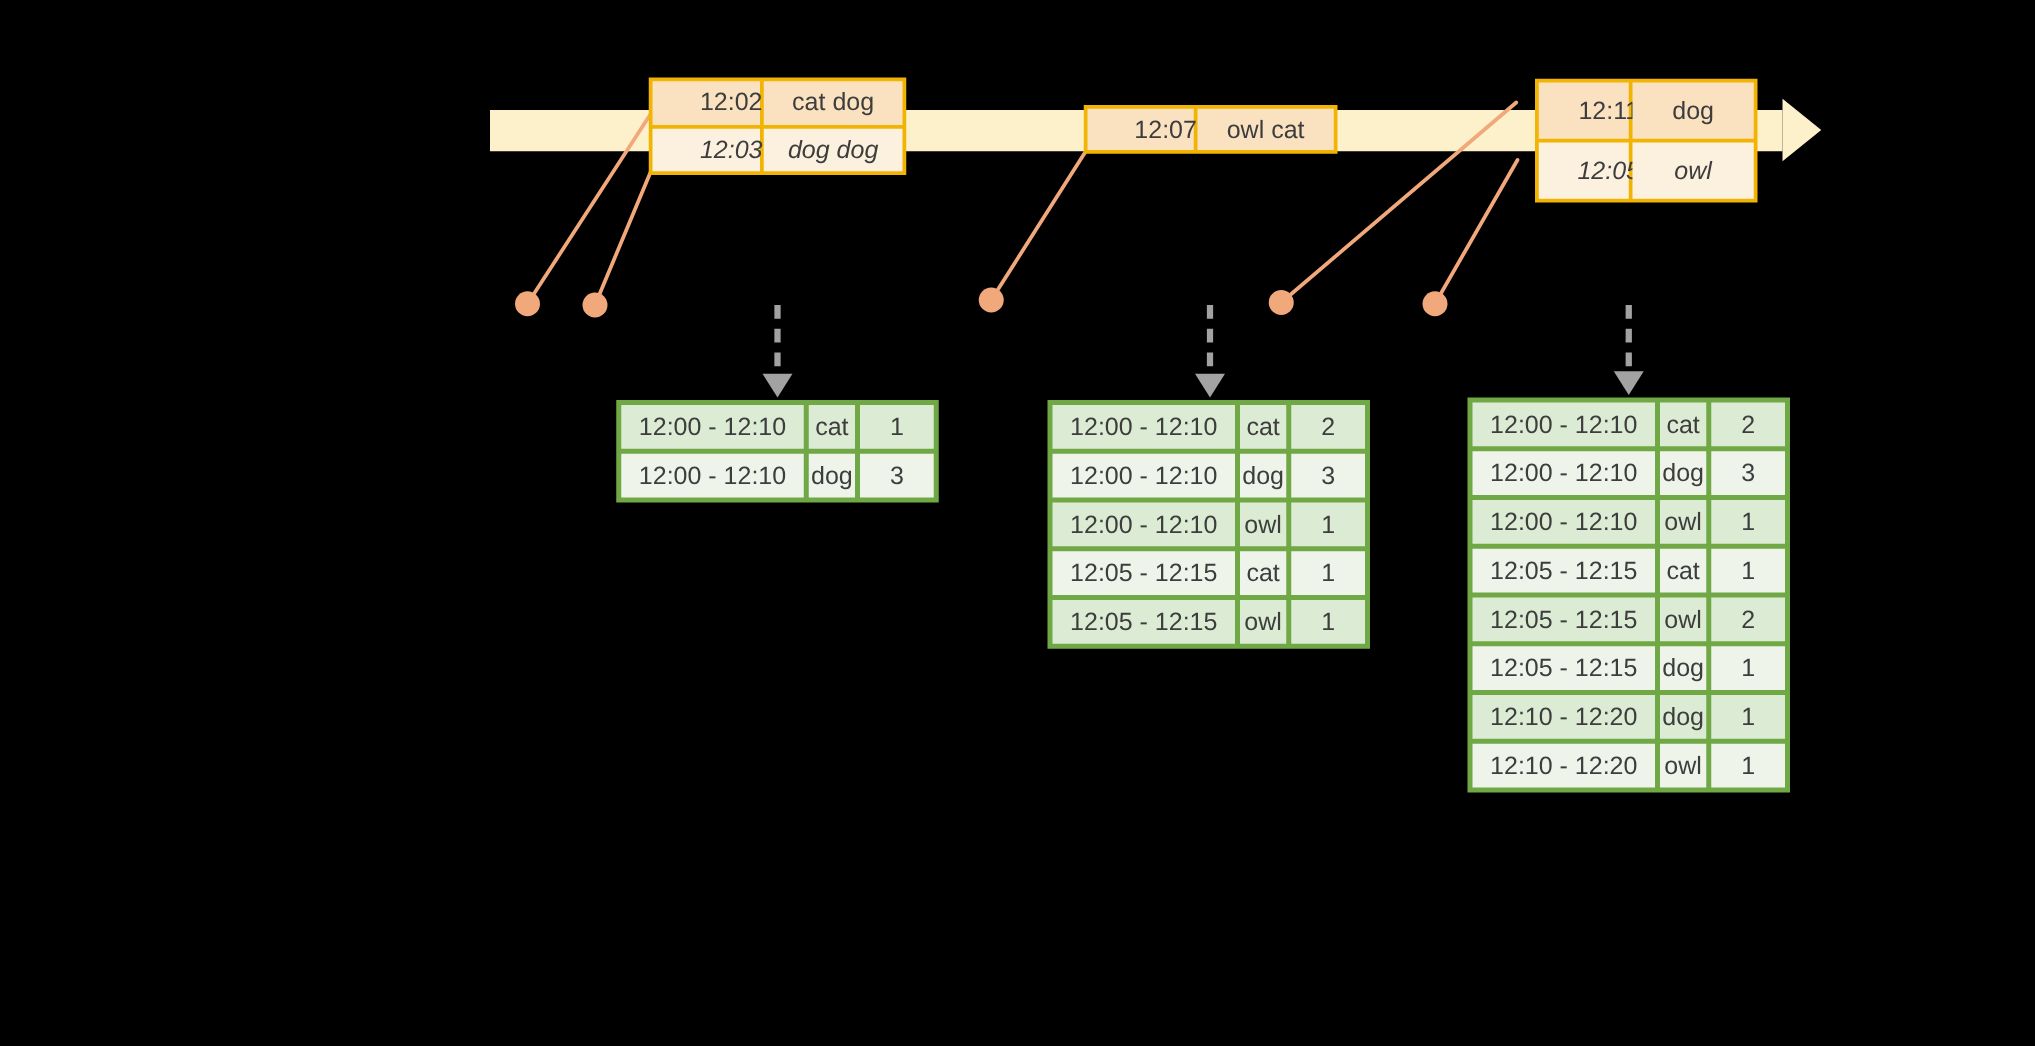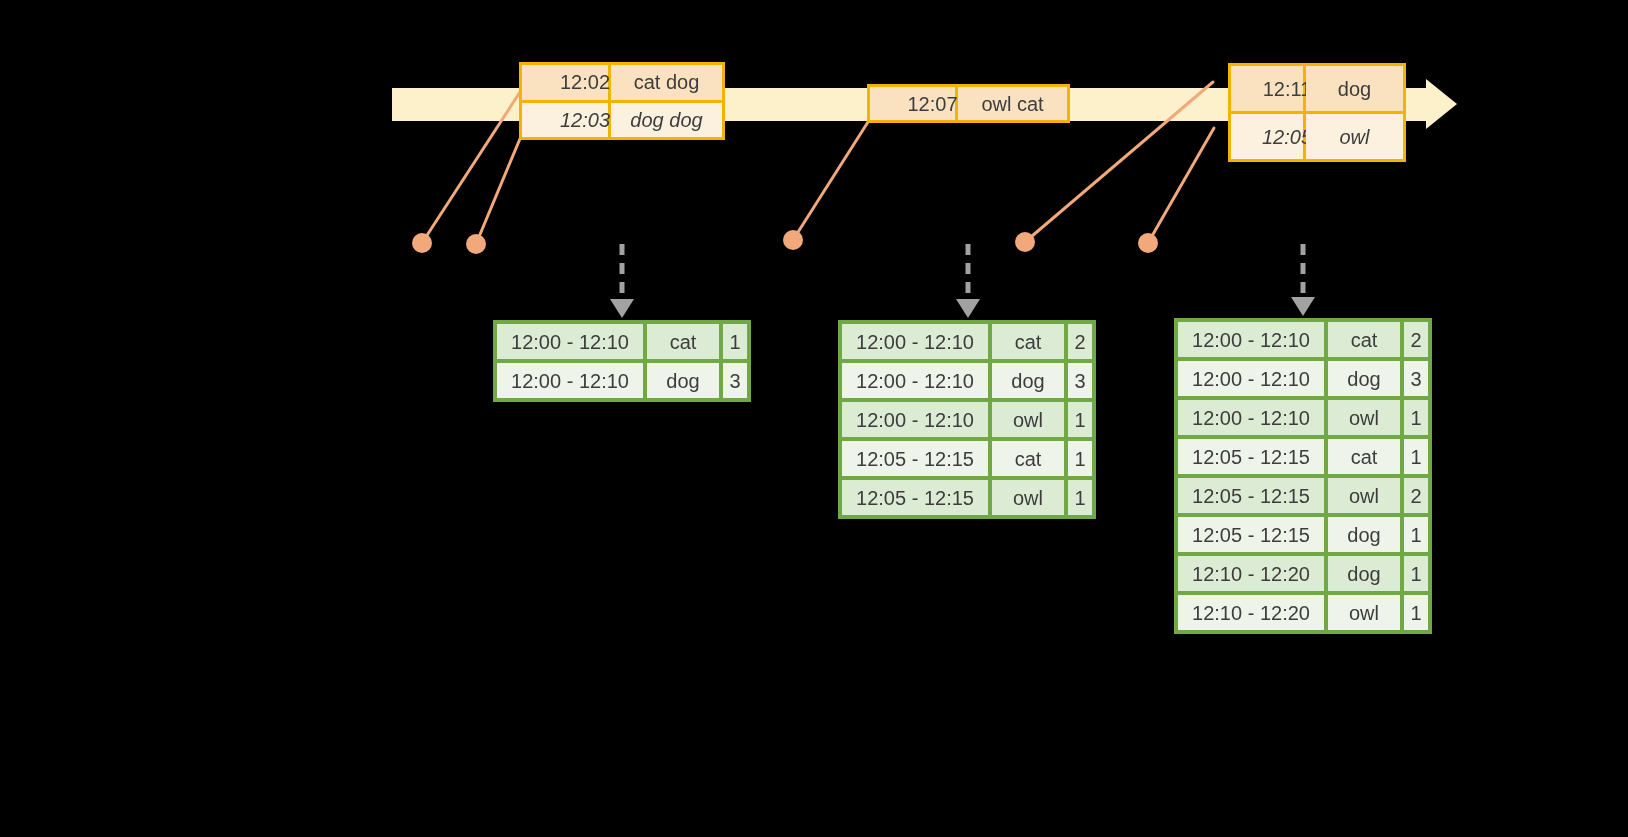--- a/index.html
+++ b/index.html
@@ -31,21 +31,21 @@
   .event .c1{flex:1;}
   .event.et2 .c0{width:85px;}
   .event.et3 .c0{width:72px;}
 
   
   .result{background:var(--result_border,#70a845);padding:4px;gap:4px;}
   .result .trow{gap:4px;}
   .result .trow.base .tcell{background:var(--result_row_dark,#dcebd3);}
   .result .trow.alt  .tcell{background:var(--result_row_light,#eef4ea);}
   .result .c0{width:146px;text-align:center;}
-  .result .c1{width:72px;}
+  .result .c1{width:37px;}
   .result .c2{flex:1;}
 
   
   #et1{left:519px;top:62px;width:206px;height:78px;}
   #et2{left:867px;top:84px;width:203px;height:39px;text-align:center;}
   #et3{left:1228px;top:63px;width:178px;height:99px;}
   #rt1{left:493px;top:320px;width:258px;height:82px;}
   #rt2{left:838px;top:320px;width:258px;height:199px;}
   #rt3{left:1174px;top:318px;width:258px;height:316px;}
 </style>

